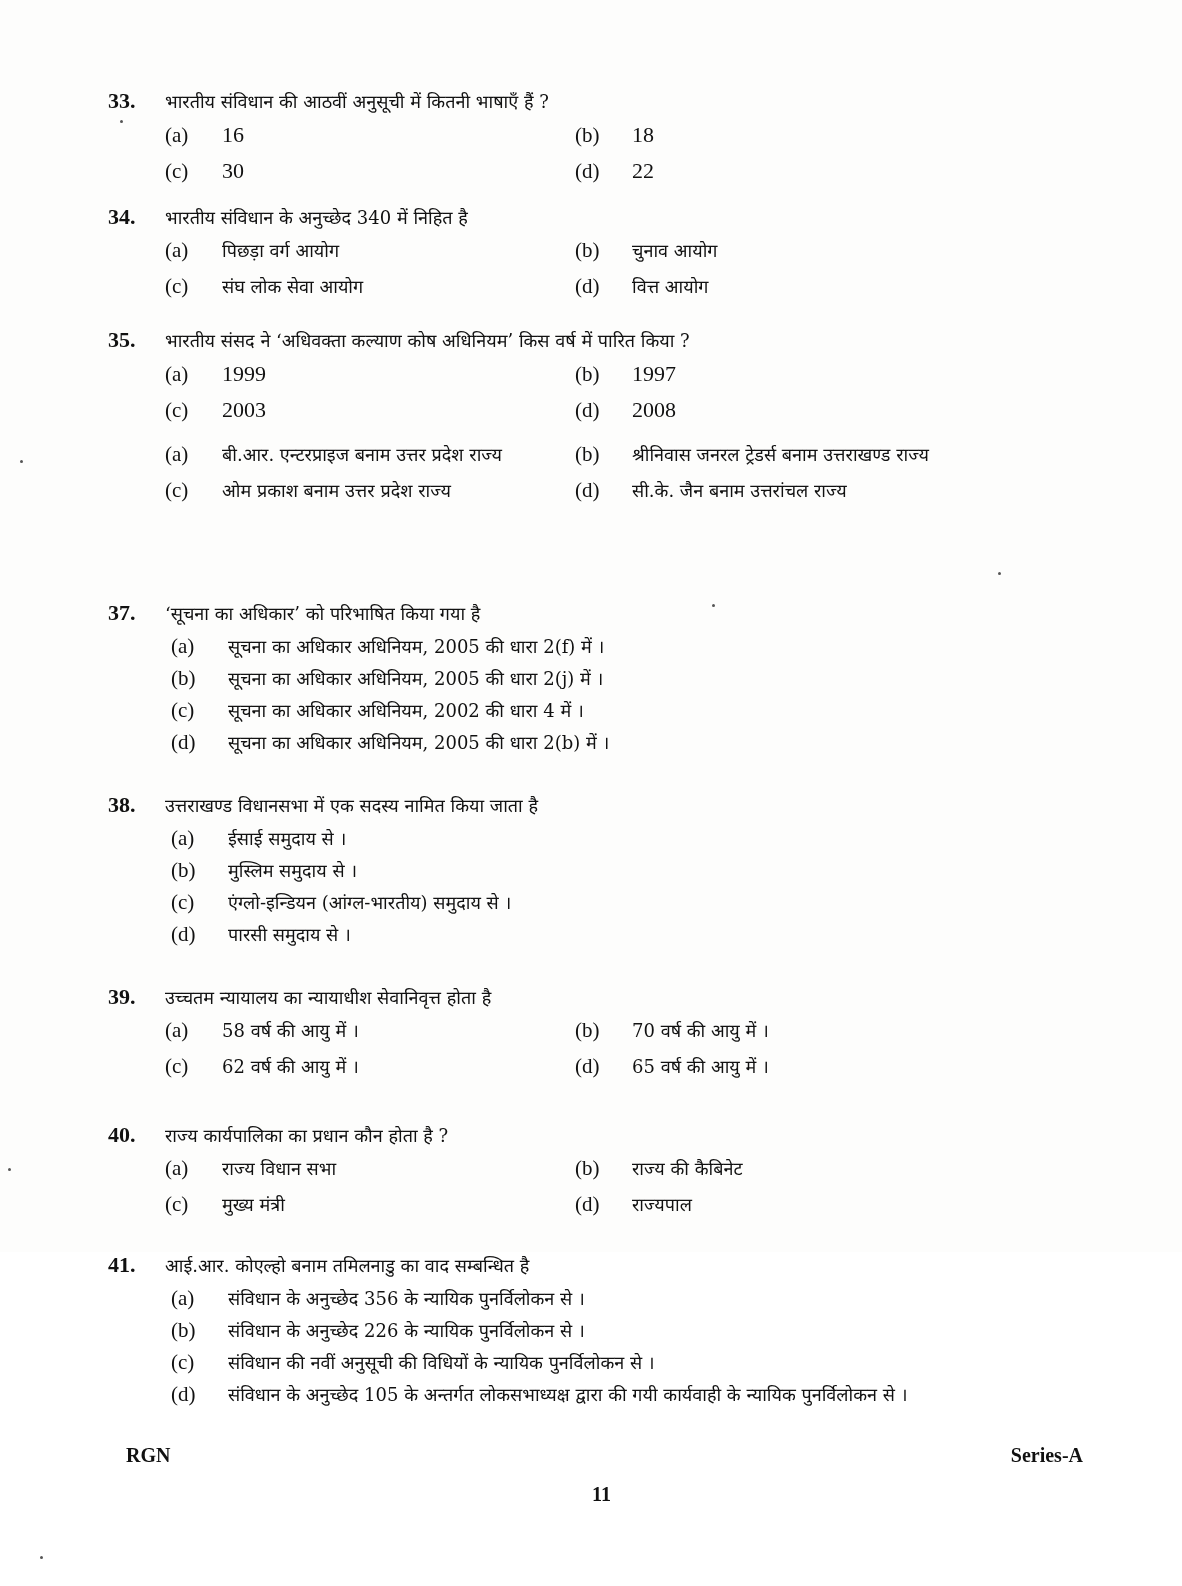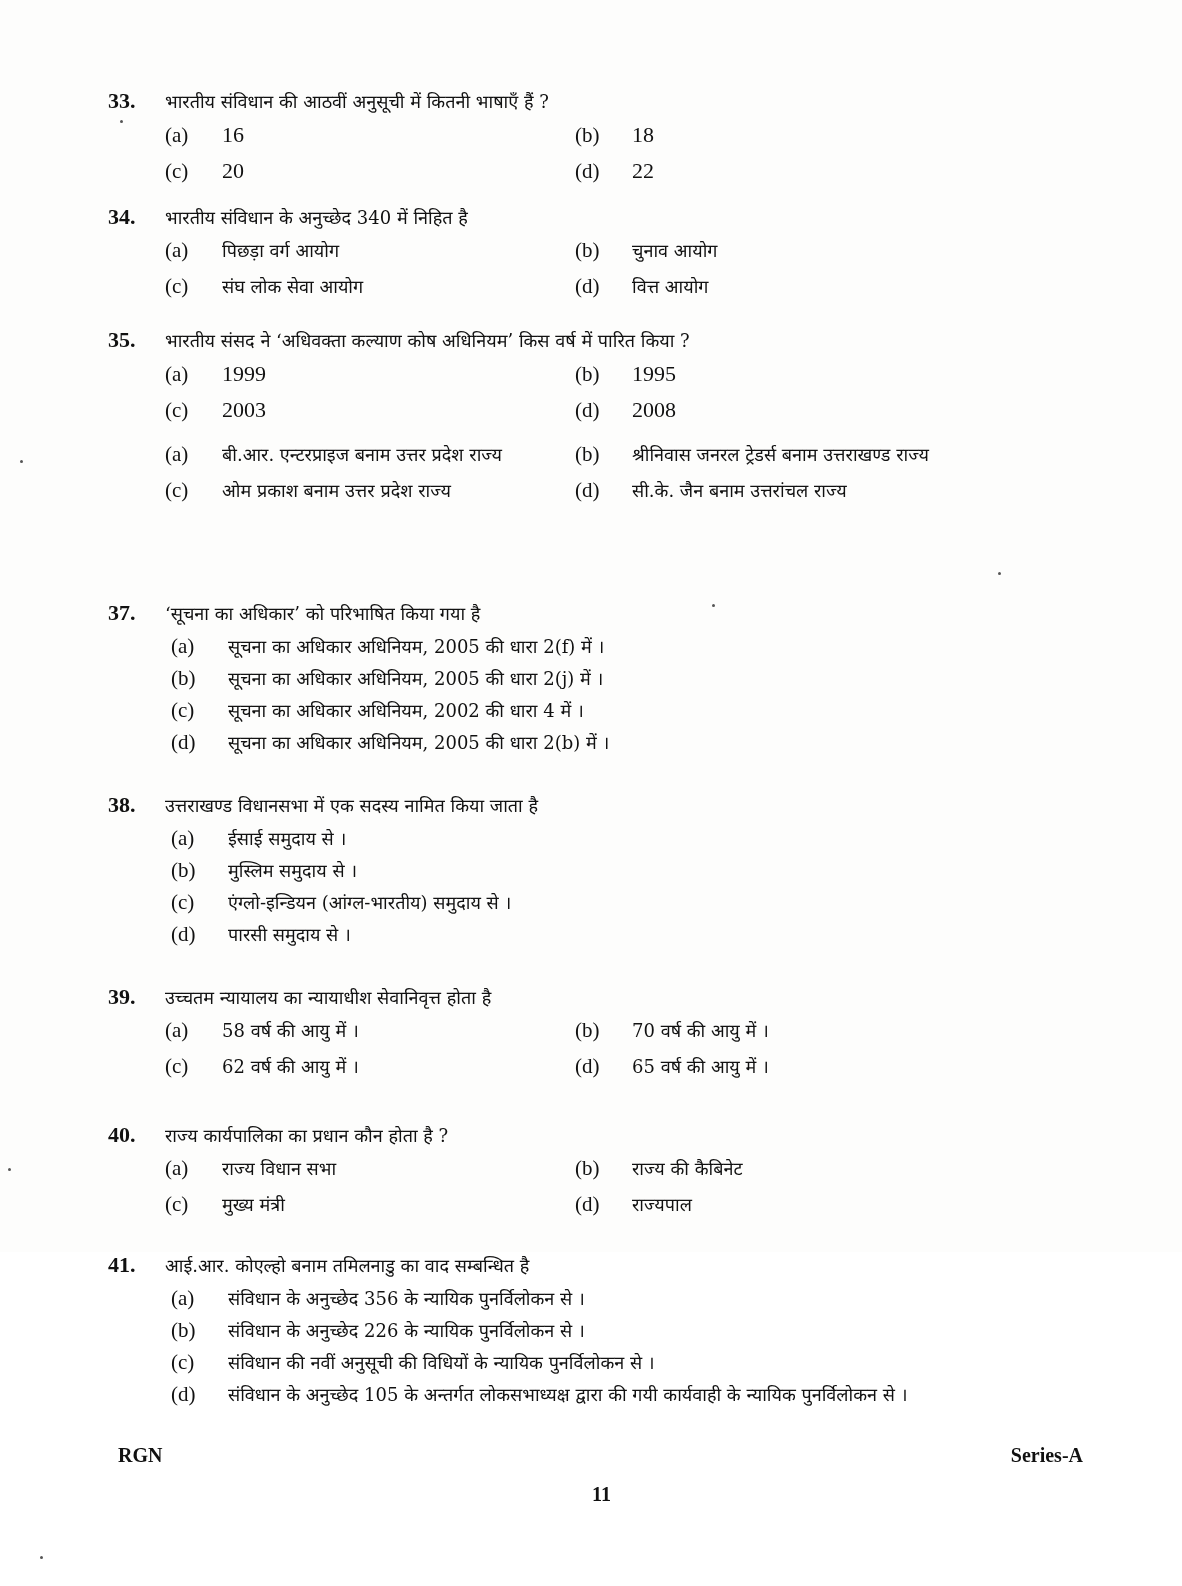--- a/index.html
+++ b/index.html
@@ -78,21 +78,21 @@
     .footer {
       position: absolute;
       top: 1444px;
       left: 118px;
       width: 965px;
       height: 30px;
       font-family: "Liberation Serif", serif;
       font-weight: bold;
       font-size: 20px;
     }
-    .footer .left { position: absolute; left: 0; }
+    .footer .left { position: absolute; left: 8px; }
     .footer .center { position: absolute; left: 474px; margin-top: 39px; }
     .footer .right { position: absolute; right: 0; }
     .speck {
       position: absolute;
       width: 3px; height: 3px;
       background: #555;
       border-radius: 50%;
     }
   </style>
 </head>
@@ -109,21 +109,21 @@
       <div class="opt">
           <span class="opt-label">(a)</span>
           <span class="opt-text num">16</span>
         </div>
       <div class="opt">
           <span class="opt-label">(b)</span>
           <span class="opt-text num">18</span>
         </div>
       <div class="opt">
           <span class="opt-label">(c)</span>
-          <span class="opt-text num">20</span>
+          <span class="opt-text num">30</span>
         </div>
       <div class="opt">
           <span class="opt-label">(d)</span>
           <span class="opt-text num">22</span>
         </div>
     </div>
   </div>
 
   <div class="question" style="top:202px;">
     <div class="q-head">
@@ -155,21 +155,21 @@
       <span class="q-num">35.</span>
       <span class="q-text">भारतीय संसद ने ‘अधिवक्ता कल्याण कोष अधिनियम’ किस वर्ष में पारित किया ?</span>
     </div>
     <div class="opts-grid">
       <div class="opt">
           <span class="opt-label">(a)</span>
           <span class="opt-text num">1999</span>
         </div>
       <div class="opt">
           <span class="opt-label">(b)</span>
-          <span class="opt-text num">1995</span>
+          <span class="opt-text num">1997</span>
         </div>
       <div class="opt">
           <span class="opt-label">(c)</span>
           <span class="opt-text num">2003</span>
         </div>
       <div class="opt">
           <span class="opt-label">(d)</span>
           <span class="opt-text num">2008</span>
         </div>
     </div>

